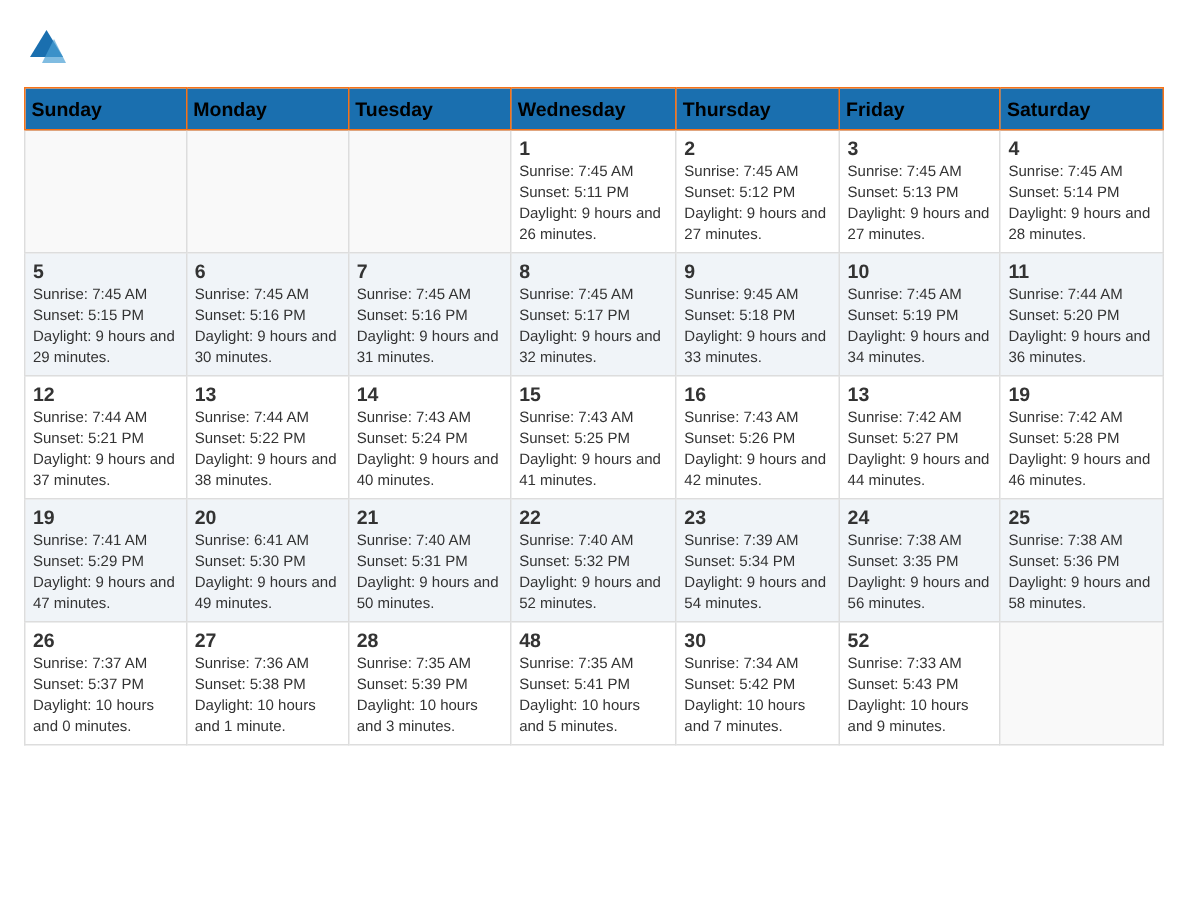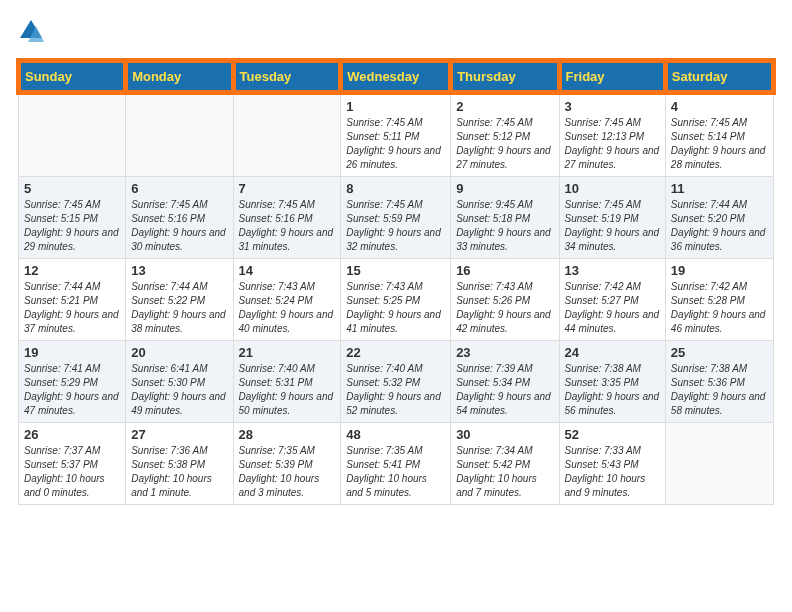--- a/index.html
+++ b/index.html
@@ -52,25 +52,25 @@
       font-size: 15px;
       color: #555;
     }
     .calendar {
       width: 100%;
       border-collapse: collapse;
       border: 1px solid #ccc;
     }
     .calendar th {
       background: #1a6faf;
-      color: #fde047;
+      color: #000000;
       font-size: 13px;
       padding: 6px 4px;
       text-align: left;
-      border: 5px solid #f97316;
+      border: 1px solid #f97316;
       font-weight: bold;
     }
     .calendar td {
       vertical-align: top;
       padding: 4px 5px;
       font-size: 10.5px;
       color: #333;
       border: 1px solid #ddd;
       width: 113px;
       min-height: 80px;
@@ -82,21 +82,20 @@
     .day-number {
       font-size: 13px;
       font-weight: bold;
       margin-bottom: 2px;
       display: block;
     }
     .day-info {
       font-size: 10px;
       color: #333;
       line-height: 1.4;
-      font-style: italic;
     }
     .row-alt td {
       background: #f0f4f8;
     }
   </style>
 </head>
 <body>
 
 <div class="header">
   <div class="logo">
@@ -140,21 +139,21 @@
         </td>
         <td>
           <span class="day-number">2</span>
           <div class="day-info">Sunrise: 7:45 AM
 Sunset: 5:12 PM
 Daylight: 9 hours and 27 minutes.</div>
         </td>
         <td>
           <span class="day-number">3</span>
           <div class="day-info">Sunrise: 7:45 AM
-Sunset: 12:13 PM
+Sunset: 5:13 PM
 Daylight: 9 hours and 27 minutes.</div>
         </td>
         <td>
           <span class="day-number">4</span>
           <div class="day-info">Sunrise: 7:45 AM
 Sunset: 5:14 PM
 Daylight: 9 hours and 28 minutes.</div>
         </td>
       </tr>
       <tr class="row-alt">
@@ -172,21 +171,21 @@
         </td>
         <td>
           <span class="day-number">7</span>
           <div class="day-info">Sunrise: 7:45 AM
 Sunset: 5:16 PM
 Daylight: 9 hours and 31 minutes.</div>
         </td>
         <td>
           <span class="day-number">8</span>
           <div class="day-info">Sunrise: 7:45 AM
-Sunset: 5:59 PM
+Sunset: 5:17 PM
 Daylight: 9 hours and 32 minutes.</div>
         </td>
         <td>
           <span class="day-number">9</span>
           <div class="day-info">Sunrise: 9:45 AM
 Sunset: 5:18 PM
 Daylight: 9 hours and 33 minutes.</div>
         </td>
         <td>
           <span class="day-number">10</span>

